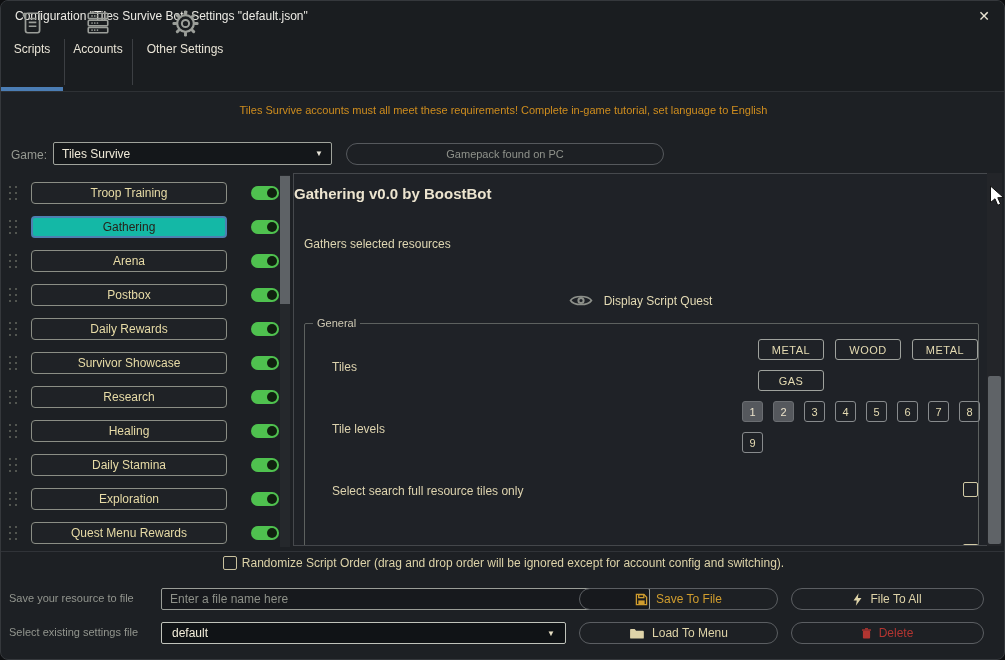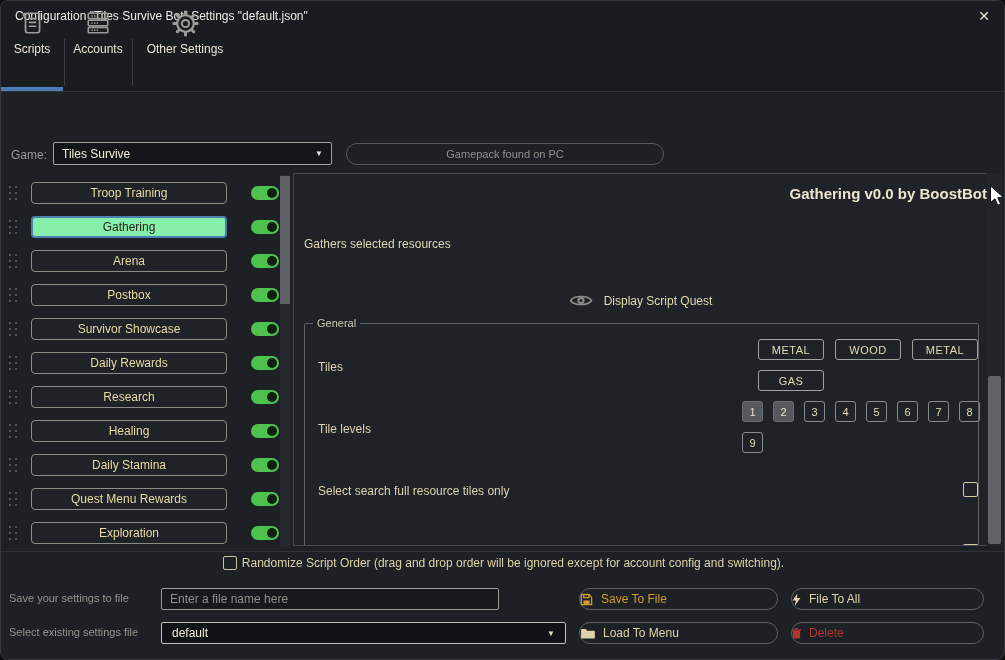--- a/index.html
+++ b/index.html
@@ -35,38 +35,38 @@
   .gamepack { left:345px; top:142px; width:318px; height:22px; border:1px solid #56595d; border-radius:11px;
     background:none; color:#8f928b; font-size:11px; display:flex; align-items:center; justify-content:center; }
 
   
   .sidebar { left:0; top:172px; width:290px; height:378px; padding-top:9px; display:flex; flex-direction:column; gap:12px; }
   .script-row { display:flex; align-items:center; height:22px; }
   .handle { margin-left:8px; width:14px; display:grid; grid-template-columns:repeat(2,2px); gap:4px 4px; justify-content:start; }
   .handle i { width:2px; height:2px; border-radius:50%; background:#64675f; }
   .script-btn { margin-left:8px; width:196px; height:22px; background:#1f2226; border:1px solid #8b8e85; border-radius:4px;
     color:#e7dba6; font-size:12px; font-family:inherit; }
-  .script-btn.selected { background:#86efac; border:2px solid #4d80b1; color:#27221a; }
+  .script-btn.selected { background:#14b8a6; border:2px solid #4d80b1; color:#27221a; }
   .toggle { margin-left:24px; position:relative; width:28px; height:14px; border-radius:7px; background:#45484c; flex:none; }
   .toggle.on { background:#4fc14f; }
   .toggle .knob { position:absolute; right:2px; top:2px; width:10px; height:10px; border-radius:50%; background:#10200f; }
   .side-scroll { left:279px; top:174px; width:10px; height:372px; background:#25282c; }
   .side-thumb { position:absolute; left:0; top:1px; width:10px; height:128px; background:#5e6266; }
 
   
   .panel { left:292px; top:172px; width:694px; height:373px; background:#1f2227;
     border-top:1px solid #46494d; border-left:1px solid #46494d; border-bottom:1px solid #44474b; overflow:hidden; }
-  .panel-title { left:0; top:11px; width:100%; text-align:right; font-size:15px; font-weight:bold; color:#ece4cf; }
+  .panel-title { left:0; top:11px; width:100%; text-align:left; font-size:15px; font-weight:bold; color:#ece4cf; }
   .panel-desc { left:10px; top:63px; font-size:12px; color:#ded6b2; }
   .rules-row { left:0; top:119px; width:100%; display:flex; align-items:center; justify-content:center; gap:11px; background:none; border:none; }
   .rules-row .rlabel { font-size:12px; color:#e3dab4; }
 
   .groupbox { left:10px; top:149px; width:675px; height:400px; border:1px solid #5d615f; border-radius:2px; }
   .legend { position:absolute; left:8px; top:-7px; background:#1f2227; padding:0 4px; font-size:11px; color:#cfc9b4; }
-  .glabel { position:absolute; font-size:12px; color:#ddd3ae; }
+  .glabel { position:absolute; font-size:12px; color:#ddd3ae;margin-left:14px; }
   .tiles-wrap { position:absolute; left:453px; top:15px; width:226px; display:flex; flex-wrap:wrap; gap:10px 11px; }
   .tile-btn { width:66px; height:21px; background:none; border:1px solid #9fa29d; border-radius:3px;
     color:#e5dbb2; font-size:11px; letter-spacing:.5px; font-family:inherit; }
   .levels-wrap { position:absolute; left:437px; top:77px; width:242px; display:flex; flex-wrap:wrap; gap:10px 10px; }
   .lvl-btn { width:21px; height:21px; background:none; border:1px solid #888b8d; border-radius:3px;
     color:#e5dbb2; font-size:11px; font-family:inherit; }
   .lvl-btn.selected { background:#55585d; border-color:#6b6e72; color:#ece3cb; }
   .checkbox { width:15px; height:15px; border:1px solid #d2cba6; border-radius:2px; background:none; }
   .cb-full { position:absolute; left:658px; top:158px; }
   .cb-partial { position:absolute; left:658px; top:220px; width:15px; height:4px;
@@ -74,25 +74,25 @@
   .main-scroll { left:986px; top:172px; width:15px; height:373px; background:#232529; }
   .main-thumb { position:absolute; left:1px; top:203px; width:13px; height:168px; background:#5f6367; border-radius:2px; }
 
   
   .hr-mid { left:0; top:550px; width:1005px; height:1px; background:#303338; }
   .randomize-row { left:0; top:553px; width:1005px; height:18px; display:flex; align-items:center; justify-content:center; gap:5px; }
   .randomize-row .checkbox { width:14px; height:14px; border-color:#c9c19e; }
   .randomize-row .rnd-label { font-size:12px; color:#dcd2a8; }
 
   .f-label { font-size:11px; color:#92958e; }
-  .file-input { left:160px; top:587px; width:338px; height:22px; background:#17191d; border:1px solid #9a9d97; border-radius:2px;
+  .file-input { left:160px; top:587px; width:489px; height:22px; background:#17191d; border:1px solid #9a9d97; border-radius:2px;
     color:#e8e0c8; font-size:12px; padding:0 8px; font-family:inherit; }
   .file-input::placeholder { color:#8d9088; }
   .pill { border:1px solid #5b5e62; border-radius:11px; background:none; height:22px;
-    display:flex; align-items:center; gap:8px; font-size:12px; font-family:inherit; }
+    display:flex; align-items:center; justify-content:center; gap:8px; font-size:12px; font-family:inherit; }
   .pill.save { color:#cf9c2e; }
   .pill.cream { color:#ded3a8; }
   .pill.danger { color:#b23531; }
   .file-select { left:160px; top:621px; width:405px; height:22px; background:#101316; border:1px solid #c0c3bb; border-radius:2px;
     display:flex; align-items:center; padding:0 10px; }
   .file-select .val { font-size:12px; color:#f3edda; flex:1; }
   .file-select .caret { color:#e5ddc2; }
 
   .cursor { left:988px; top:184px; pointer-events:none; }
 </style>
@@ -155,20 +155,21 @@
           <rect x="10.7" y="0.4" width="2.6" height="4.2" rx="1.1" transform="rotate(315 12 12)"></rect>
         </g>
         <circle cx="12" cy="12" r="7.4" fill="#1a1d20" stroke="#9b9e99" stroke-width="2"></circle>
         <circle cx="12" cy="12" r="3.2" fill="none" stroke="#9b9e99" stroke-width="1.8"></circle>
       </svg>
     </span>
     <span class="tlabel">Other Settings</span>
   </button>
   <div class="abs tab-underline"></div>
 
+  <div class="abs warning">Tiles Survive accounts must all meet these requirements! Complete in-game tutorial, set language to English</div>
   <span class="abs game-label">Game:</span>
   <div class="abs game-select">
     <span class="val">Tiles Survive</span>
     <span class="caret">▼</span>
   </div>
   <button class="abs gamepack">Gamepack found on PC</button>
 
   <div class="abs sidebar">
 
       <div class="script-row">
@@ -233,50 +234,50 @@
 
       <div class="script-row">
         <span class="handle">
           <i></i>
           <i></i>
           <i></i>
           <i></i>
           <i></i>
           <i></i>
         </span>
+        <button class="script-btn">Daily Rewards</button>
+        <span class="toggle on">
+          <span class="knob"></span>
+        </span>
+      </div>
+
+      <div class="script-row">
+        <span class="handle">
+          <i></i>
+          <i></i>
+          <i></i>
+          <i></i>
+          <i></i>
+          <i></i>
+        </span>
         <button class="script-btn">Survivor Showcase</button>
         <span class="toggle on">
           <span class="knob"></span>
         </span>
       </div>
 
       <div class="script-row">
         <span class="handle">
           <i></i>
           <i></i>
           <i></i>
           <i></i>
           <i></i>
           <i></i>
         </span>
-        <button class="script-btn">Daily Rewards</button>
-        <span class="toggle on">
-          <span class="knob"></span>
-        </span>
-      </div>
-
-      <div class="script-row">
-        <span class="handle">
-          <i></i>
-          <i></i>
-          <i></i>
-          <i></i>
-          <i></i>
-          <i></i>
-        </span>
         <button class="script-btn">Research</button>
         <span class="toggle on">
           <span class="knob"></span>
         </span>
       </div>
 
       <div class="script-row">
         <span class="handle">
           <i></i>
           <i></i>
@@ -308,36 +309,36 @@
 
       <div class="script-row">
         <span class="handle">
           <i></i>
           <i></i>
           <i></i>
           <i></i>
           <i></i>
           <i></i>
         </span>
+        <button class="script-btn">Exploration</button>
+        <span class="toggle on">
+          <span class="knob"></span>
+        </span>
+      </div>
+
+      <div class="script-row">
+        <span class="handle">
+          <i></i>
+          <i></i>
+          <i></i>
+          <i></i>
+          <i></i>
+          <i></i>
+        </span>
         <button class="script-btn">Quest Menu Rewards</button>
-        <span class="toggle on">
-          <span class="knob"></span>
-        </span>
-      </div>
-
-      <div class="script-row">
-        <span class="handle">
-          <i></i>
-          <i></i>
-          <i></i>
-          <i></i>
-          <i></i>
-          <i></i>
-        </span>
-        <button class="script-btn">Exploration</button>
         <span class="toggle on">
           <span class="knob"></span>
         </span>
       </div>
     </div>
   <div class="abs side-scroll">
     <div class="side-thumb"></div>
   </div>
 
   <div class="abs panel">
@@ -395,21 +396,21 @@
   <div class="abs main-scroll">
     <div class="main-thumb"></div>
   </div>
 
   <div class="abs hr-mid"></div>
   <div class="abs randomize-row">
     <span class="checkbox"></span>
     <span class="rnd-label">Randomize Script Order (drag and drop order will be ignored except for account config and switching).</span>
   </div>
 
-  <span class="abs f-label" style="left:8px;top:591px;">Save your settings to file</span>
+  <span class="abs f-label" style="left:8px;top:591px;">Save your resource to file</span>
   <input class="abs file-input" placeholder="Enter a file name here" style="">
   <button class="abs pill save" style="left:578px;top:587px;width:199px;">
     <span style="display:flex;">
       <svg width="13" height="13" viewBox="0 0 14 14" fill="none" stroke="#cf9c2e" stroke-width="1.4">
         <path d="M1.5 1.5 h8 l3 3 v8 h-11 z"></path>
         <rect x="4" y="1.8" width="5.5" height="3.2"></rect>
         <rect x="3.6" y="8" width="6.8" height="4.3" fill="#cf9c2e" stroke="none"></rect>
       </svg>
     </span>
     <span>Save To File</span>

